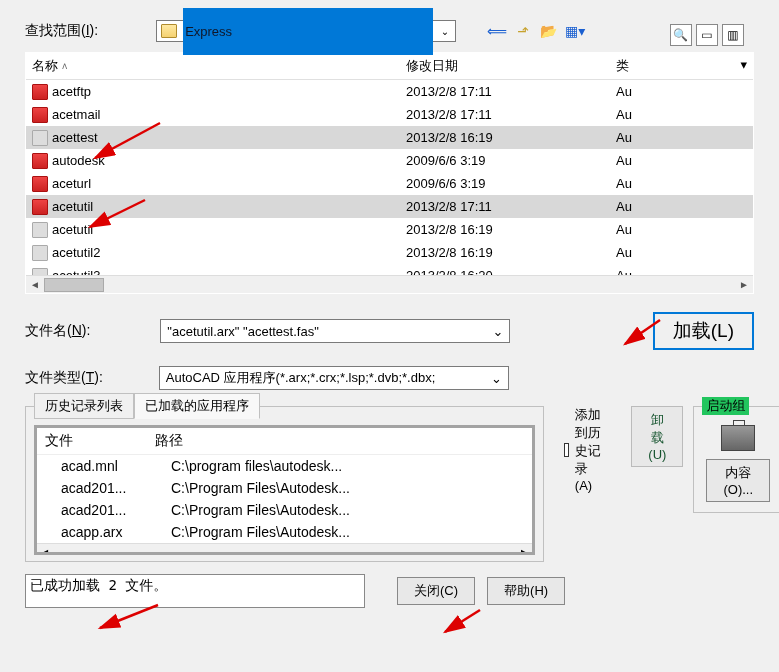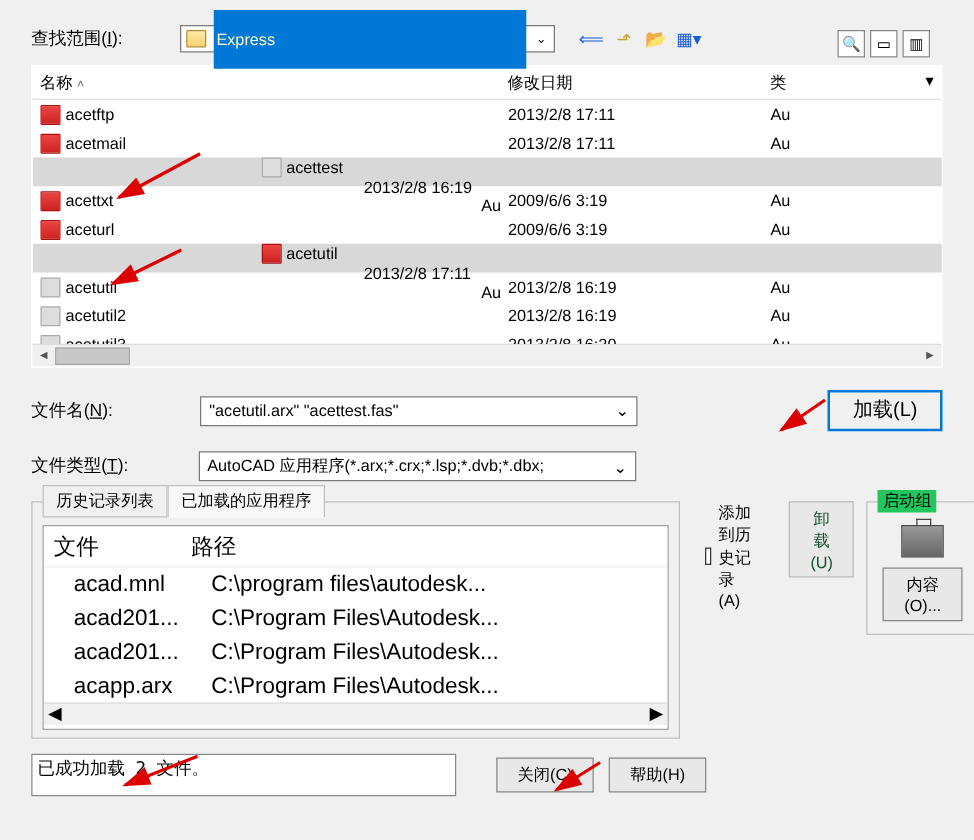--- a/index.html
+++ b/index.html
@@ -1,59 +1,59 @@
 <!DOCTYPE html>
 <html><head>
 <meta charset="utf-8">
 <style>
 * { box-sizing: border-box; margin: 0; padding: 0; font-family: "Microsoft YaHei", "SimSun", sans-serif; }
 body { background: #f0f0f0; font-size: 13px; width: 779px; height: 672px; padding: 20px 25px 10px 25px; color: #000; }
-.row { display: flex; align-items: center; margin-bottom: 10px; gap: 8px; }
+.row { display: flex; align-items: center; margin-bottom: 10px; gap: 20px; }
 .label { font-size: 14px; white-space: nowrap; }
 .label .underline { text-decoration: underline; }
 .lookin-field { display: flex; align-items: center; border: 1px solid #7a7a7a; background: #fff; width: 300px; height: 22px; padding: 2px 4px; gap: 6px; }
 .folder-icon { width: 16px; height: 14px; background: linear-gradient(#ffe9a3, #f5d272); border: 1px solid #b08b2d; border-radius: 1px; }
-.lookin-text { flex: 1; background: #0078d7; color: #fef9c3; padding: 16px 2px; }
+.lookin-text { flex: 1; background: #0078d7; color: #0f172a; padding: 16px 2px; }
 .lookin-arrow { font-size: 10px; padding: 0 2px; }
 .toolbar { display: flex; gap: 8px; align-items: center; margin-left: 12px; }
 .toolbar .ticon { width: 18px; height: 18px; display: flex; align-items: center; justify-content: center; font-size: 14px; }
 .right-toolbar { position: absolute; top: 24px; right: 35px; display: flex; gap: 4px; }
 .right-toolbar .tbtn { width: 22px; height: 22px; border: 1px solid #888; background: #fff; display: flex; align-items: center; justify-content: center; font-size: 12px; }
 
 .file-list-area { background: #fff; border: 1px solid #fff; margin-top: 6px; }
 .file-header { display: flex; border-bottom: 1px solid #e0e0e0; font-size: 13px; }
 .col-name { width: 374px; padding: 4px 6px; }
 .col-date { width: 210px; padding: 4px 6px; }
 .col-type { flex: 1; padding: 4px 6px; display: flex; justify-content: space-between; }
 .sort-arrow { font-size: 10px; color: #666; margin-left: auto; padding-right: 140px; }
 .file-rows { position: relative; overflow-y: scroll; height: 195px; }
 .file-row { display: flex; align-items: center; height: 23px; }
-.file-row.selected { background: #d8d8d8; flex-direction: column; }
+.file-row.selected { background: #d8d8d8; }
 .file-row .fname { width: 374px; display: flex; align-items: flex-start; gap: 4px; padding-left: 6px; }
 .file-row .fdate { width: 210px; padding-left: 6px; }
 .file-row .ftype { flex: 1; padding-left: 6px; }
 .ficon { width: 16px; height: 16px; display: inline-block; border-radius: 1px; }
 .ficon.red { background: linear-gradient(#e44, #c22); border: 1px solid #a11; }
 .ficon.gray { background: #ddd; border: 1px solid #aaa; }
 .hscroll { height: 18px; background: #f0f0f0; border-top: 1px solid #ddd; display: flex; align-items: center; }
 .hscroll .sarrow { width: 18px; text-align: center; font-size: 10px; color: #555; }
 .hscroll .sthumb { width: 60px; height: 14px; background: #c8c8c8; border: 1px solid #aaa; }
 
 .filename-row { display: flex; align-items: center; margin-top: 18px; gap: 12px; }
 .fn-input { flex: 1; border: 1px solid #7a7a7a; height: 24px; display: flex; align-items: center; padding: 0 6px; background: #fff; justify-content: space-between; max-width: 350px; }
-.btn-load { border: 2px solid #0078d7; padding: 4px 18px; background: #f0f0f0; margin-left: auto; font-size: 16px; }
+.btn-load { border: 2px solid #0078d7; padding: 4px 18px; background: #f0f0f0; margin-left: auto; font-size: 19px; }
 .filetype-row { display: flex; align-items: center; margin-top: 16px; gap: 12px; }
 .ft-select { border: 1px solid #7a7a7a; height: 24px; display: flex; align-items: center; padding: 0 6px; background: #fff; width: 350px; justify-content: space-between; }
 
 .bottom-section { display: flex; gap: 20px; margin-top: 16px; }
 .loaded-box { border: 1px solid #c0c0c0; padding: 8px 8px 6px 8px; flex: 1; }
 .tabs { display: flex; margin-top: -22px; margin-bottom: 6px; }
 .tab { border: 1px solid #c0c0c0; padding: 3px 10px; background: #f0f0f0; font-size: 13px; }
 .tab.active { background: #f8f8f8; border-bottom: 1px solid #f8f8f8; position: relative; z-index: 1; }
-.loaded-list { border: 1px solid #a3a3a3; background: #fff; height: 164px; overflow: auto; font-family: "SimSun", monospace; font-size: 18px; }
+.loaded-list { border: 3px solid #a3a3a3; background: #fff; height: 130px; overflow: auto; font-family: "SimSun", monospace; font-size: 14px; }
 .ll-header { display: flex; padding: 4px 8px; border-bottom: 1px solid #eee; }
 .ll-col1 { width: 110px; }
 .ll-row { display: flex; padding: 3px 24px; font-family: monospace; }
 .loaded-hscroll { display: flex; align-items: center; height: 18px; background: #f0f0f0; border-top: 1px solid #ddd; }
 
 .right-panel { width: 190px; display: flex; flex-direction: row; gap: 10px; align-items: flex-start; }
 .checkbox-row { display: flex; align-items: center; gap: 6px; }
 .chk { width: 14px; height: 14px; border: 1px solid #333; background: #fff; }
 .btn { border: 1px solid #888; background: #e8e8e8; padding: 4px 16px; font-size: 13px; }
 .btn.disabled { color: #14532d; border-color: #bbb; }
@@ -127,21 +127,21 @@
         <div class="fname">
           <span class="ficon gray"></span>
           <span>acettest</span>
         </div>
         <div class="fdate">2013/2/8 16:19</div>
         <div class="ftype">Au</div>
       </div>
       <div class="file-row">
         <div class="fname">
           <span class="ficon red"></span>
-          <span>acettxt</span>
+          <span>autodesk</span>
         </div>
         <div class="fdate">2009/6/6 3:19</div>
         <div class="ftype">Au</div>
       </div>
       <div class="file-row">
         <div class="fname">
           <span class="ficon red"></span>
           <span>aceturl</span>
         </div>
         <div class="fdate">2009/6/6 3:19</div>

